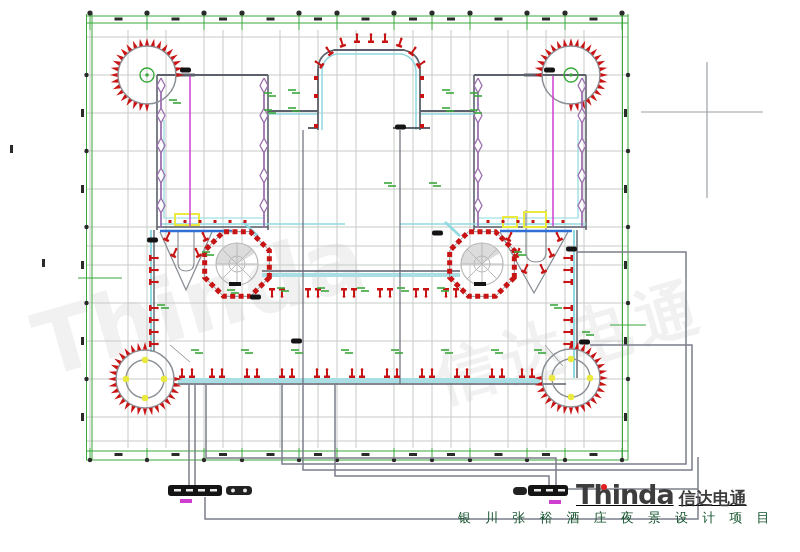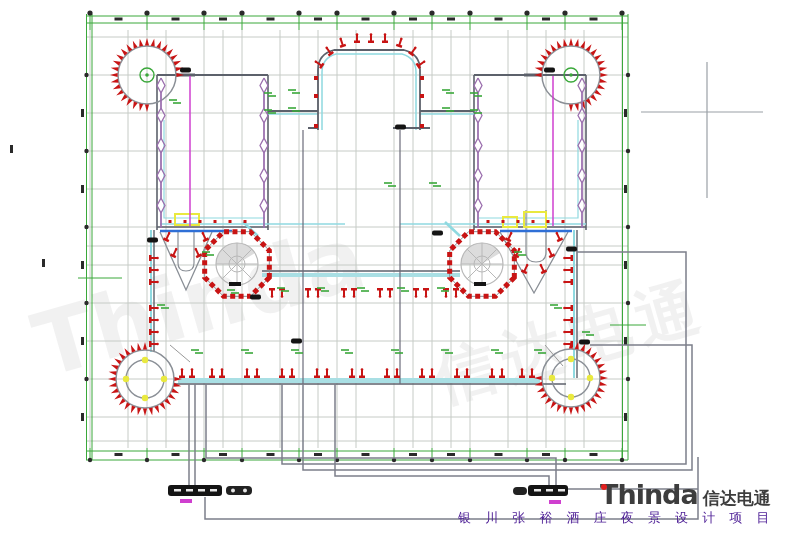--- a/index.html
+++ b/index.html
@@ -3,21 +3,21 @@
 <meta charset="utf-8">
 <style>
   html,body{margin:0;padding:0;background:#ffffff;}
   .stage{position:relative;width:800px;height:552px;background:#fff;overflow:hidden;
          font-family:"DejaVu Sans","Liberation Sans",sans-serif;}
   .watermark{position:absolute;font-weight:bold;color:rgba(120,120,120,0.10);
              transform:rotate(-16deg);pointer-events:none;white-space:nowrap;z-index:1;}
   .wm1{left:30px;top:250px;font-size:88px;}
   .wm2{left:430px;top:300px;font-size:62px;letter-spacing:8px;}
   svg.cad{position:absolute;left:0;top:0;z-index:2;}
-  .logo{position:absolute;left:600px;top:479px;z-index:3;white-space:nowrap;}
+  .logo{position:absolute;left:576px;top:479px;z-index:3;white-space:nowrap;text-decoration:underline;}
   .logo-en{position:relative;font-size:27px;font-weight:bold;letter-spacing:-1px;color:#3d3d3d;}
   .logo-dot{position:absolute;left:601px;top:484px;width:6px;height:6px;border-radius:50%;z-index:4;}
   .logo-cn{font-size:17px;font-weight:bold;color:#3d3d3d;margin-left:5px;}
   .caption{position:absolute;left:458px;top:509px;z-index:3;font-size:13px;color:#5a5a5a;
            letter-spacing:5px;white-space:nowrap;}
 </style>
 </head>
 <body>
 
 <div class="stage">
@@ -844,14 +844,14 @@
       <g>
         <line x1="641" y1="112" x2="763" y2="112" stroke="#9aa0a6" stroke-width="1.2"></line>
         <line x1="707" y1="62" x2="707" y2="198" stroke="#9aa0a6" stroke-width="1.2"></line>
       </g>
     </svg>
 
   <div class="logo">
     <span class="logo-en" style="color: rgb(61, 61, 61);">Thinda</span><span class="logo-cn" style="color: rgb(61, 61, 61);">信达电通</span>
   </div>
   <div class="logo-dot" style="background: rgb(224, 32, 31);"></div>
-  <div class="caption" style="color: #4c1d95;">银 川 张 裕 酒 庄 夜 景 设 计 项 目</div>
+  <div class="caption" style="color: #14532d;">银 川 张 裕 酒 庄 夜 景 设 计 项 目</div>
 </div>
 
 </body></html>

